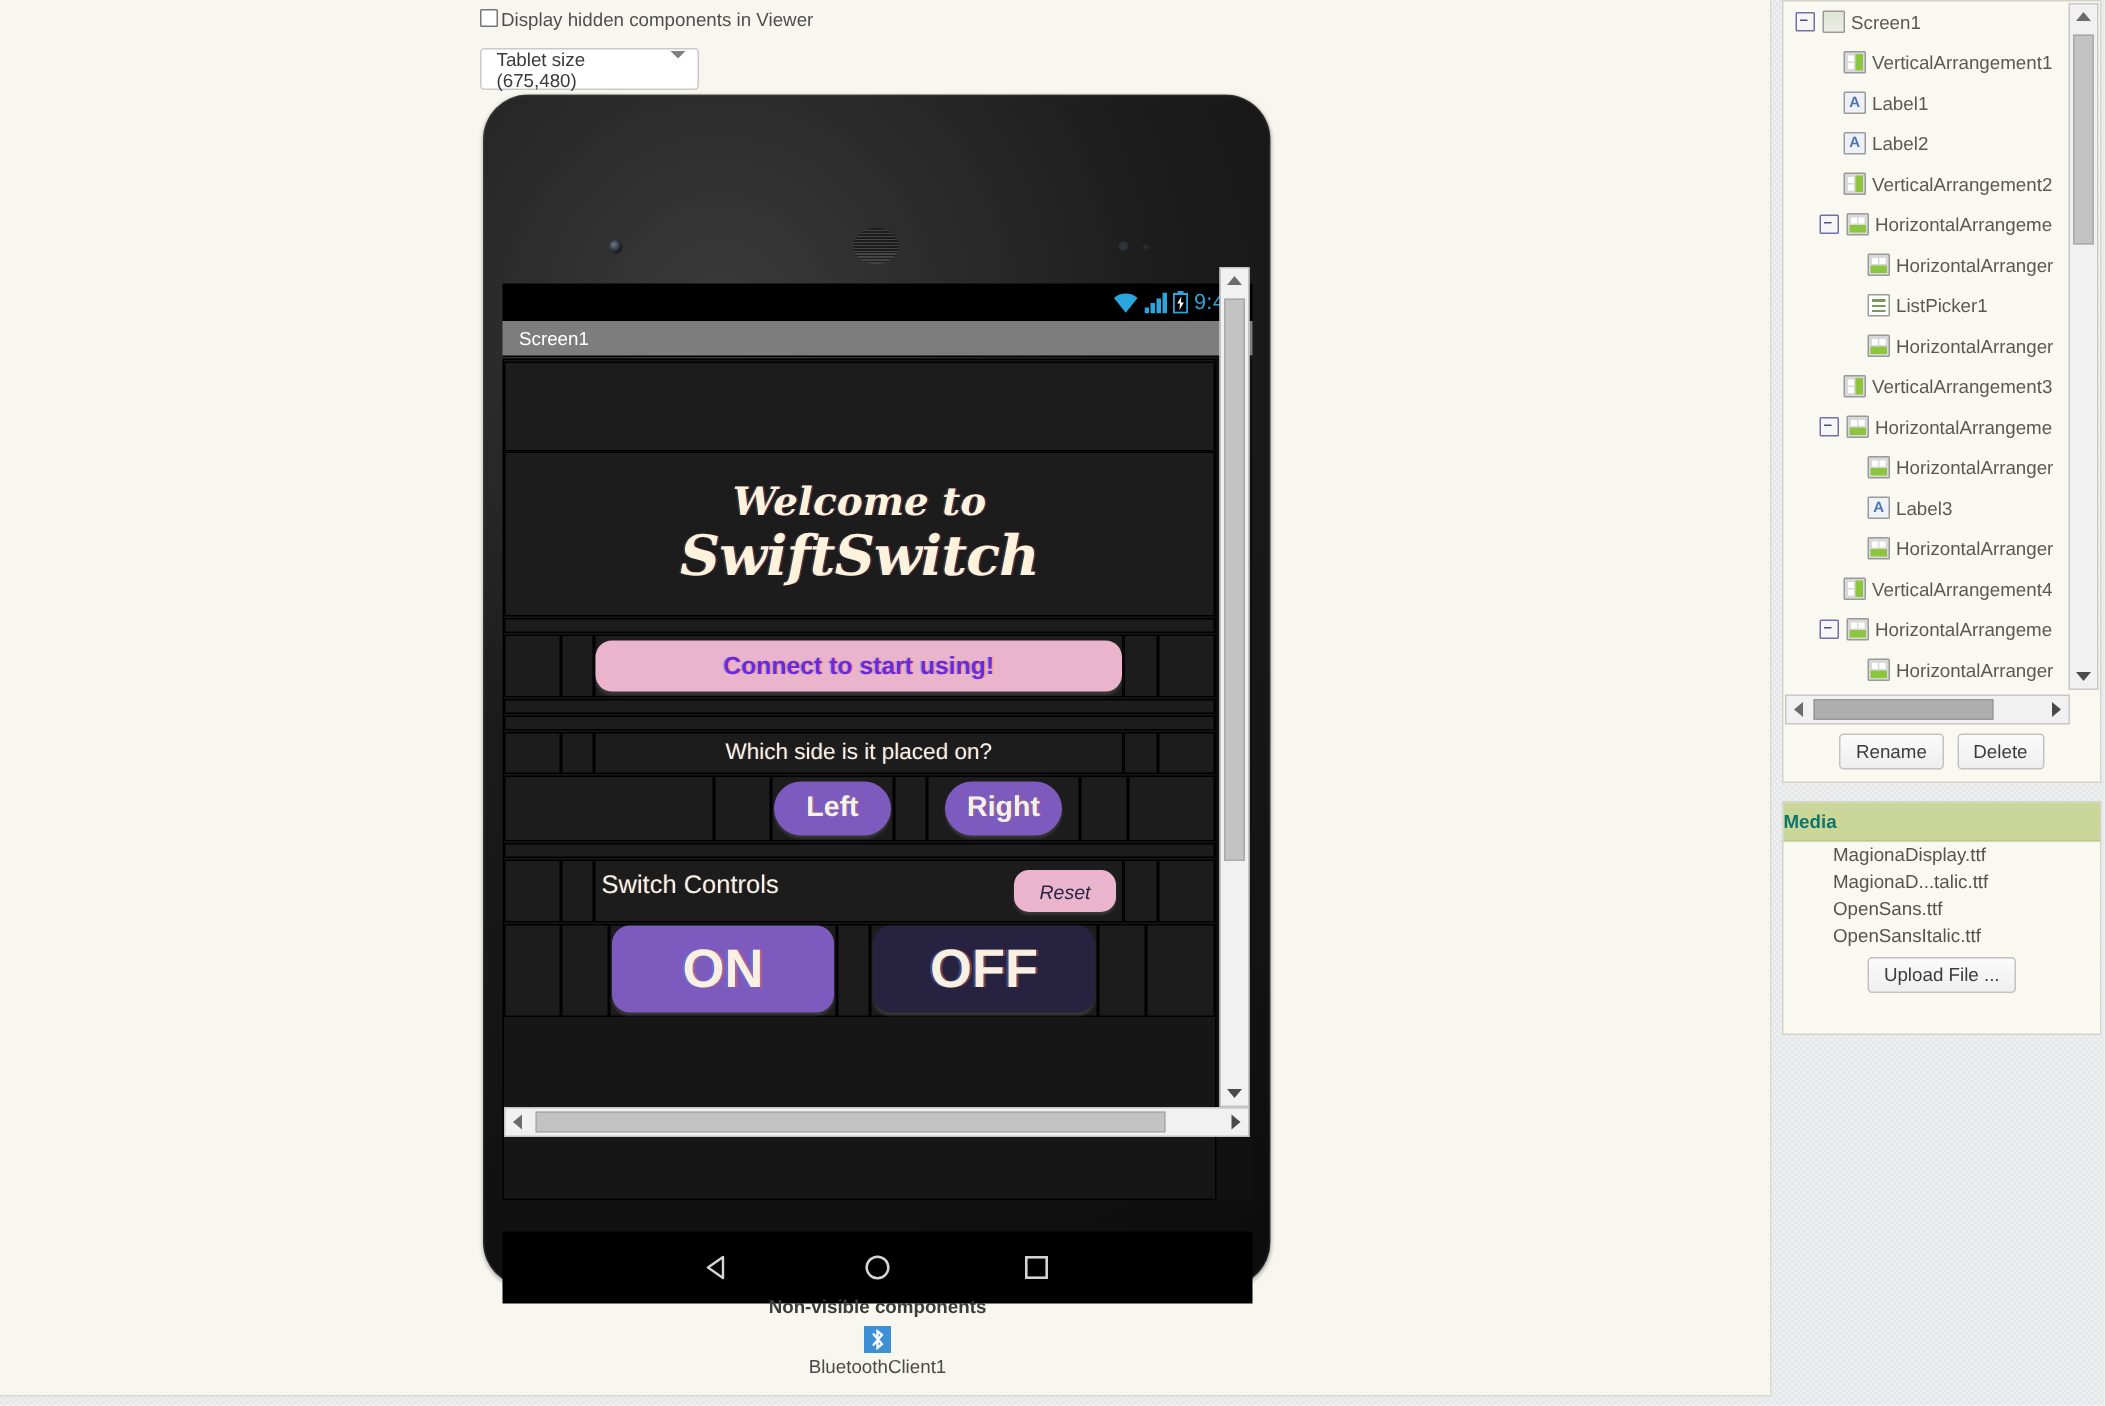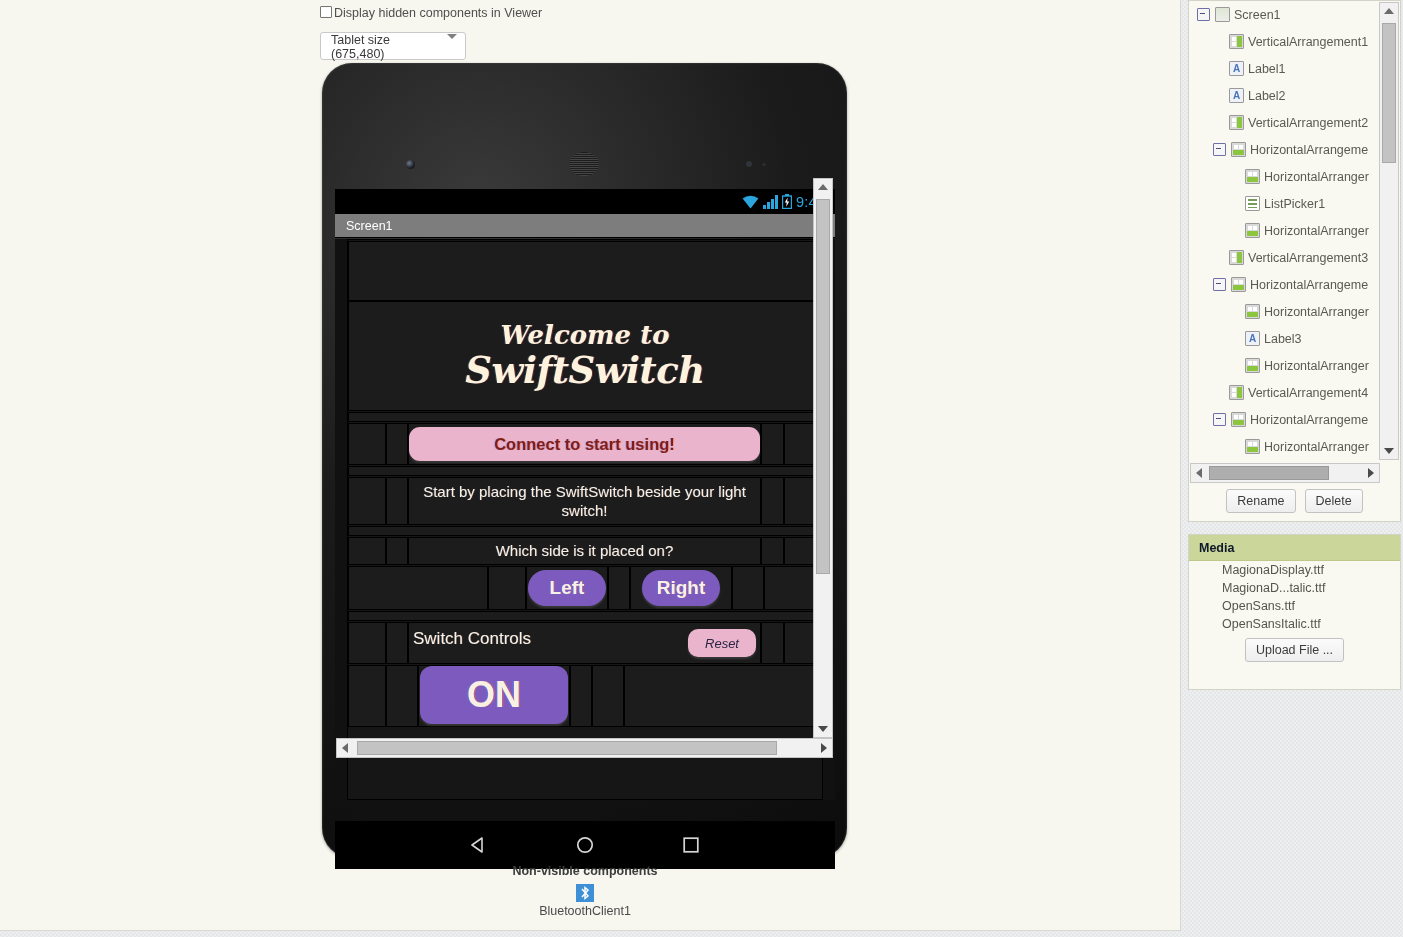--- a/index.html
+++ b/index.html
@@ -88,21 +88,21 @@
     padding-left:11px;box-sizing:border-box;
     color:#fff;font-size:12.5px;
     border-bottom:1px solid #000;
   }
   
   #screen{
     position:absolute;left:13px;top:176px;width:500px;height:561px;
     background:#111;overflow:hidden;
   }
   #screen-inner{
-    position:absolute;left:12px;top:0;width:476px;height:561px;
+    position:absolute;left:0;top:0;width:476px;height:561px;
     background:#161616;border:1px solid #000;box-sizing:border-box;
     padding:0;overflow:hidden;
   }
   
   .arr{background:#1c1c1c;border:1px solid #000;box-sizing:border-box;}
   .spacer-row{height:10px;margin:1px 0;}
   .cell{background:#1c1c1c;border:1px solid #000;box-sizing:border-box;}
   
   #blk-top{height:60px;margin:1px 0 0 0;}
   #blk-title{height:110px;display:flex;flex-direction:column;
@@ -121,21 +121,21 @@
   .crow .mid{flex:1;display:flex;align-items:center;justify-content:center;}
   .crow .p3{width:23px;}
   .crow .p4{width:38px;}
   .btn{
     border:none;border-radius:11px;cursor:pointer;
     font-family:"Liberation Sans", sans-serif;
     display:flex;align-items:center;justify-content:center;
     box-shadow:0 2px 2px rgba(255,255,255,.12);
   }
   #btn-connect{
-    width:100%;height:34px;background:#e9b4cc;color:#7f1d1d;
+    width:100%;height:34px;background:#e9b4cc;color:#6d28d9;
     font-size:16.5px;font-weight:bold;
     text-shadow:1px 0 0 rgba(255,120,60,.45),-1px 0 0 rgba(60,130,255,.35);
   }
   .info-text{
     color:#f4f1e6;font-size:15px;text-align:center;line-height:1.28;
     text-shadow:.6px 0 0 rgba(255,120,60,.3),-.6px 0 0 rgba(80,150,255,.25);
   }
   #crow-instr{height:48px;}
   #crow-q{height:28px;}
   #crow-lr{height:44px;}
@@ -222,22 +222,22 @@
     border:1px solid #c2c2c2;border-radius:3px;
     font-size:12.5px;color:#3c3c3c;padding:4px 10px;cursor:pointer;
     font-family:"Liberation Sans", sans-serif;
   }
   #media-panel{
     position:absolute;left:1188px;top:534px;width:213px;height:156px;
     background:#faf9f1;border:1px solid #d3d3c8;box-sizing:border-box;
   }
   #media-head{
     height:26px;background:#cbd79a;border-bottom:1px solid #bcc98a;
-    display:flex;align-items:center;padding-left:10px;box-sizing:border-box;
-    font-size:12.5px;font-weight:bold;color:#0f172a;
+    display:flex;align-items:center;padding-left:0;box-sizing:border-box;
+    font-size:12.5px;font-weight:bold;color:#0f766e;
   }
   .media-item{padding:2px 0 2px 33px;font-size:12.5px;color:#55554c;cursor:pointer;}
   #upload-wrap{text-align:center;margin-top:5px;}
 </style>
 </head>
 <body>
 
 <div id="page-bg"></div>
 
 <div id="viewer-panel">
@@ -300,29 +300,20 @@
           <div class="cell p2"></div>
           <div class="cell mid">
             <div class="btn" id="btn-connect">Connect to start using!</div>
           </div>
           <div class="cell p3"></div>
           <div class="cell p4"></div>
         </div>
 
         <div class="arr spacer-row"></div>
 
-        <div class="crow" id="crow-instr">
-          <div class="cell p1"></div>
-          <div class="cell p2"></div>
-          <div class="cell mid">
-            <div class="info-text">Start by placing the SwiftSwitch beside your light switch!</div>
-          </div>
-          <div class="cell p3"></div>
-          <div class="cell p4"></div>
-        </div>
 
         <div class="arr spacer-row"></div>
 
         <div class="crow" id="crow-q">
           <div class="cell p1"></div>
           <div class="cell p2"></div>
           <div class="cell mid">
             <div class="info-text">Which side is it placed on?</div>
           </div>
           <div class="cell p3"></div>
@@ -358,20 +349,23 @@
           <div class="cell p4"></div>
         </div>
 
         <div class="crow" id="crow-onoff">
           <div class="cell" style="width:38px"></div>
           <div class="cell" style="width:32px"></div>
           <div class="cell" style="width:152px;display:flex;align-items:flex-start;justify-content:center">
             <div class="btn btn-big" id="btn-on">ON</div>
           </div>
           <div class="cell" style="width:22px"></div>
+          <div class="cell" style="width:152px;display:flex;align-items:flex-start;justify-content:center">
+            <div class="btn btn-big" id="btn-off">OFF</div>
+          </div>
           <div class="cell" style="width:32px"></div>
           <div class="cell" style="flex:1"></div>
         </div>
 
       </div>
     </div>
 
     <div id="navbar">
       <svg class="navico" width="20" height="20" viewBox="0 0 20 20">
         <path d="M13 3 L3 10 L13 17 Z" fill="none" stroke="#e8e8e8" stroke-width="1.6" stroke-linejoin="round"></path>

